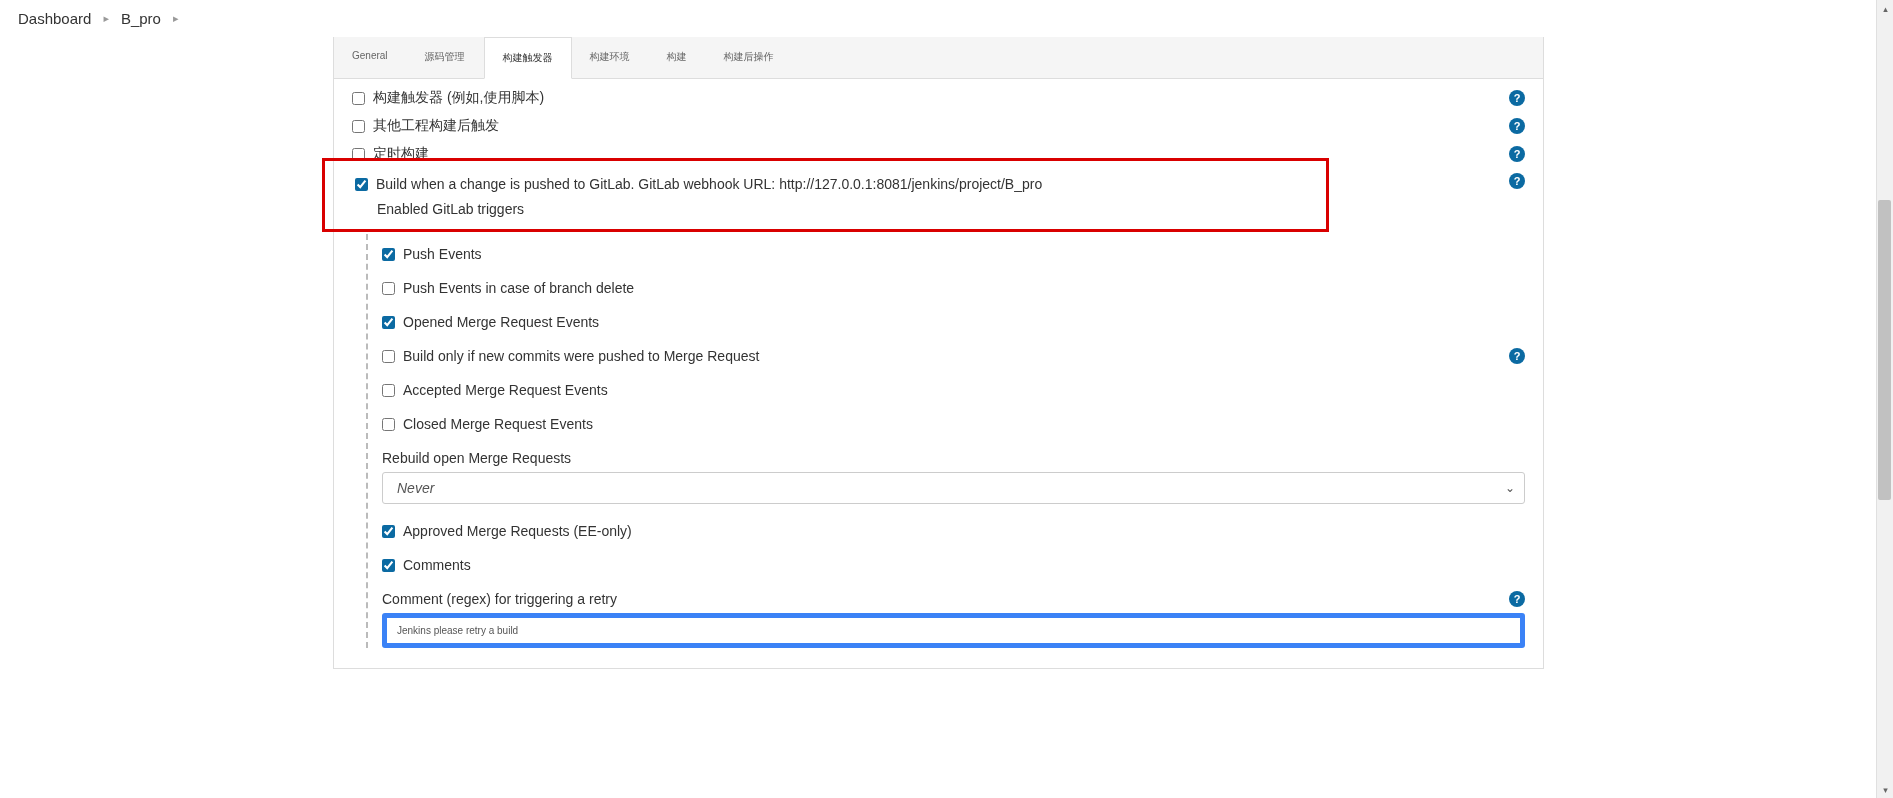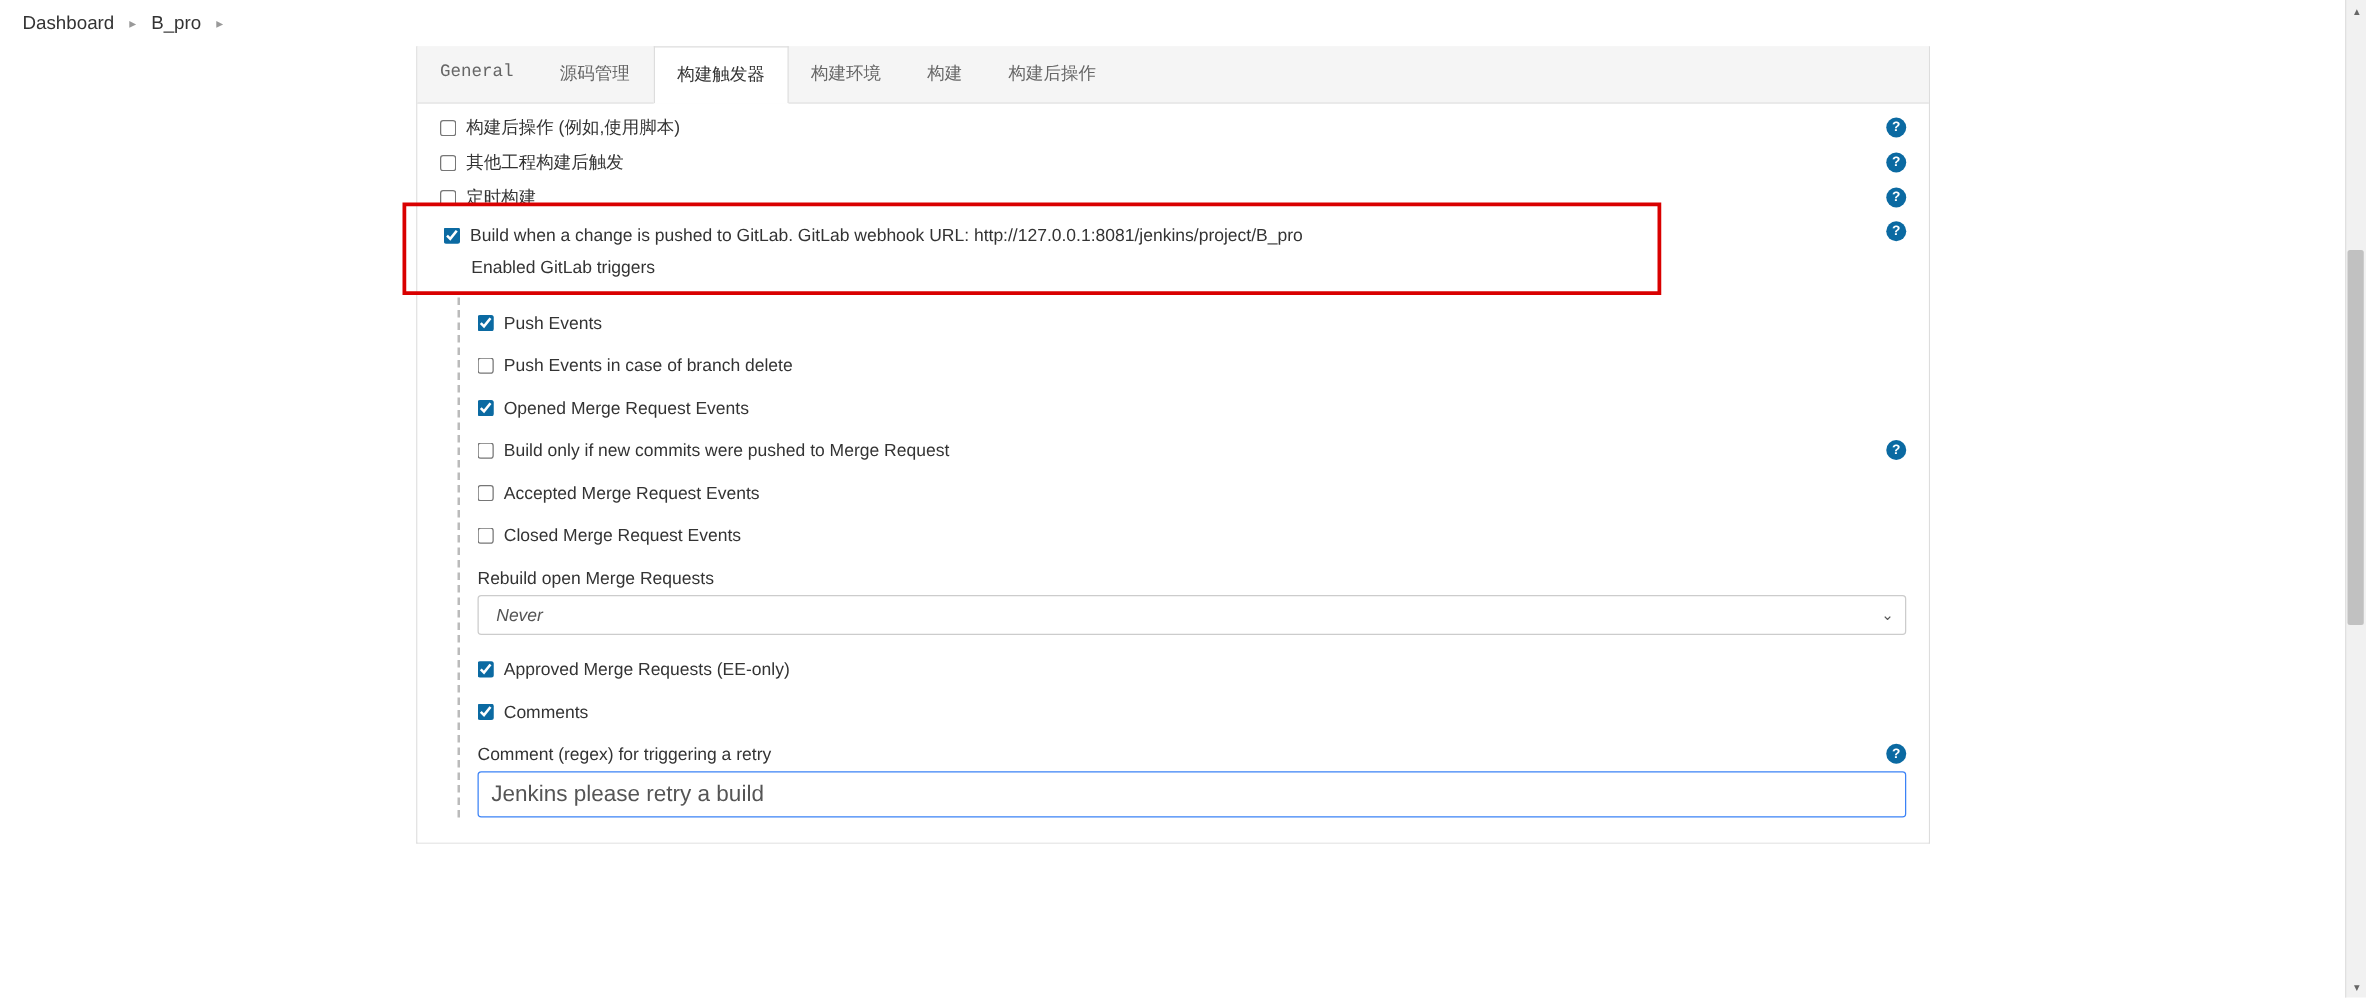--- a/index.html
+++ b/index.html
@@ -39,23 +39,22 @@
     }
     .tabs {
       display: flex;
       border-bottom: 1px solid #ddd;
       background: #f5f5f5;
     }
     .tab {
       padding: 13px 18px;
       color: #666;
       cursor: pointer;
-      font-size: 14px;
+      font-size: 10px;
       border-right: 1px solid transparent;
-      font-family: Liberation Mono, monospace;
     }
     .tab.active {
       background: #fff;
       color: #333;
       border: 1px solid #ddd;
       border-bottom: 1px solid #fff;
       margin-bottom: -1px;
       border-top: 1px solid #ddd;
     }
     .panel {
@@ -171,23 +170,23 @@
       right: 10px;
       top: 50%;
       transform: translateY(-50%);
       pointer-events: none;
       color: #555;
       font-size: 12px;
     }
     input[type="text"] {
       width: 100%;
       padding: 7px 10px;
-      border: 1px solid #3b82f6;
+      border: 5px solid #3b82f6;
       border-radius: 3px;
-      font-size: 18px;
+      font-size: 10px;
       color: #555;
     }
     .field-row {
       display: flex;
       align-items: center;
       gap: 8px;
       padding: 9px 0 6px 0;
     }
     .field-row .field-label-inner {
       flex: 1;
@@ -239,21 +238,21 @@
     <div class="tab">构建环境</div>
     <div class="tab">构建</div>
     <div class="tab">构建后操作</div>
   </div>
 
   <div class="panel">
 
     <div class="trigger-row">
       <div class="trigger-main">
         <input type="checkbox" style="">
-        <label>构建后操作 (例如,使用脚本)</label>
+        <label>构建触发器 (例如,使用脚本)</label>
       </div>
       <span class="help-icon">?</span>
     </div>
 
     <div class="trigger-row">
       <div class="trigger-main">
         <input type="checkbox" style="">
         <label>其他工程构建后触发</label>
       </div>
       <span class="help-icon">?</span>

